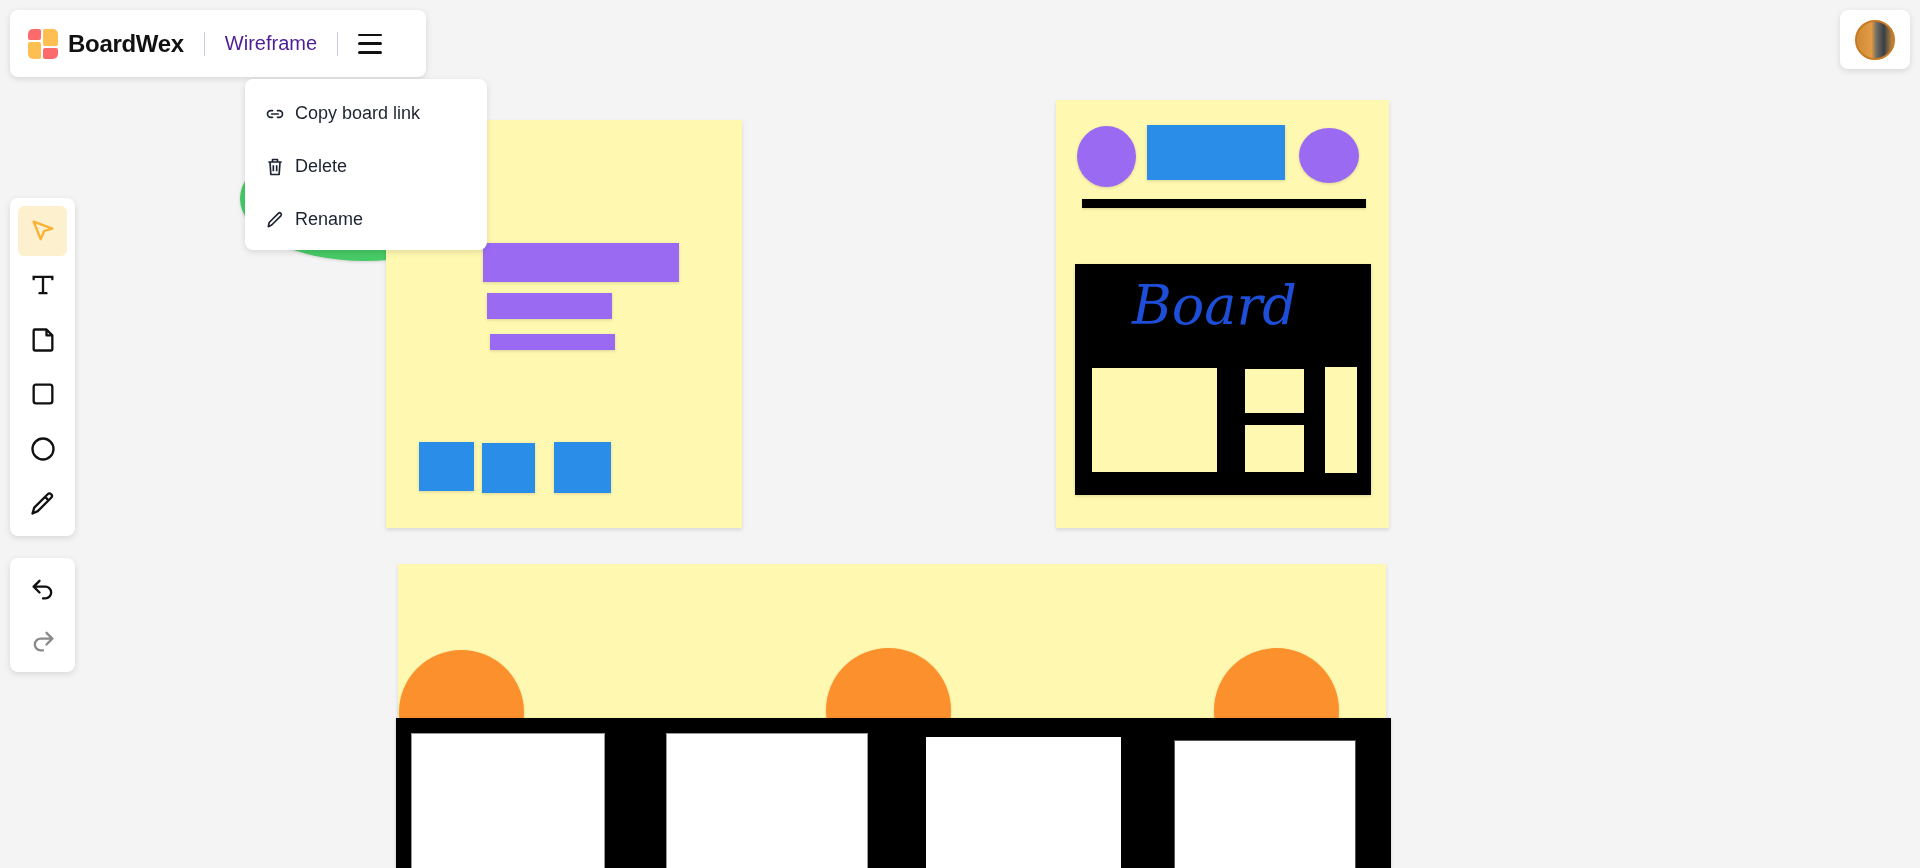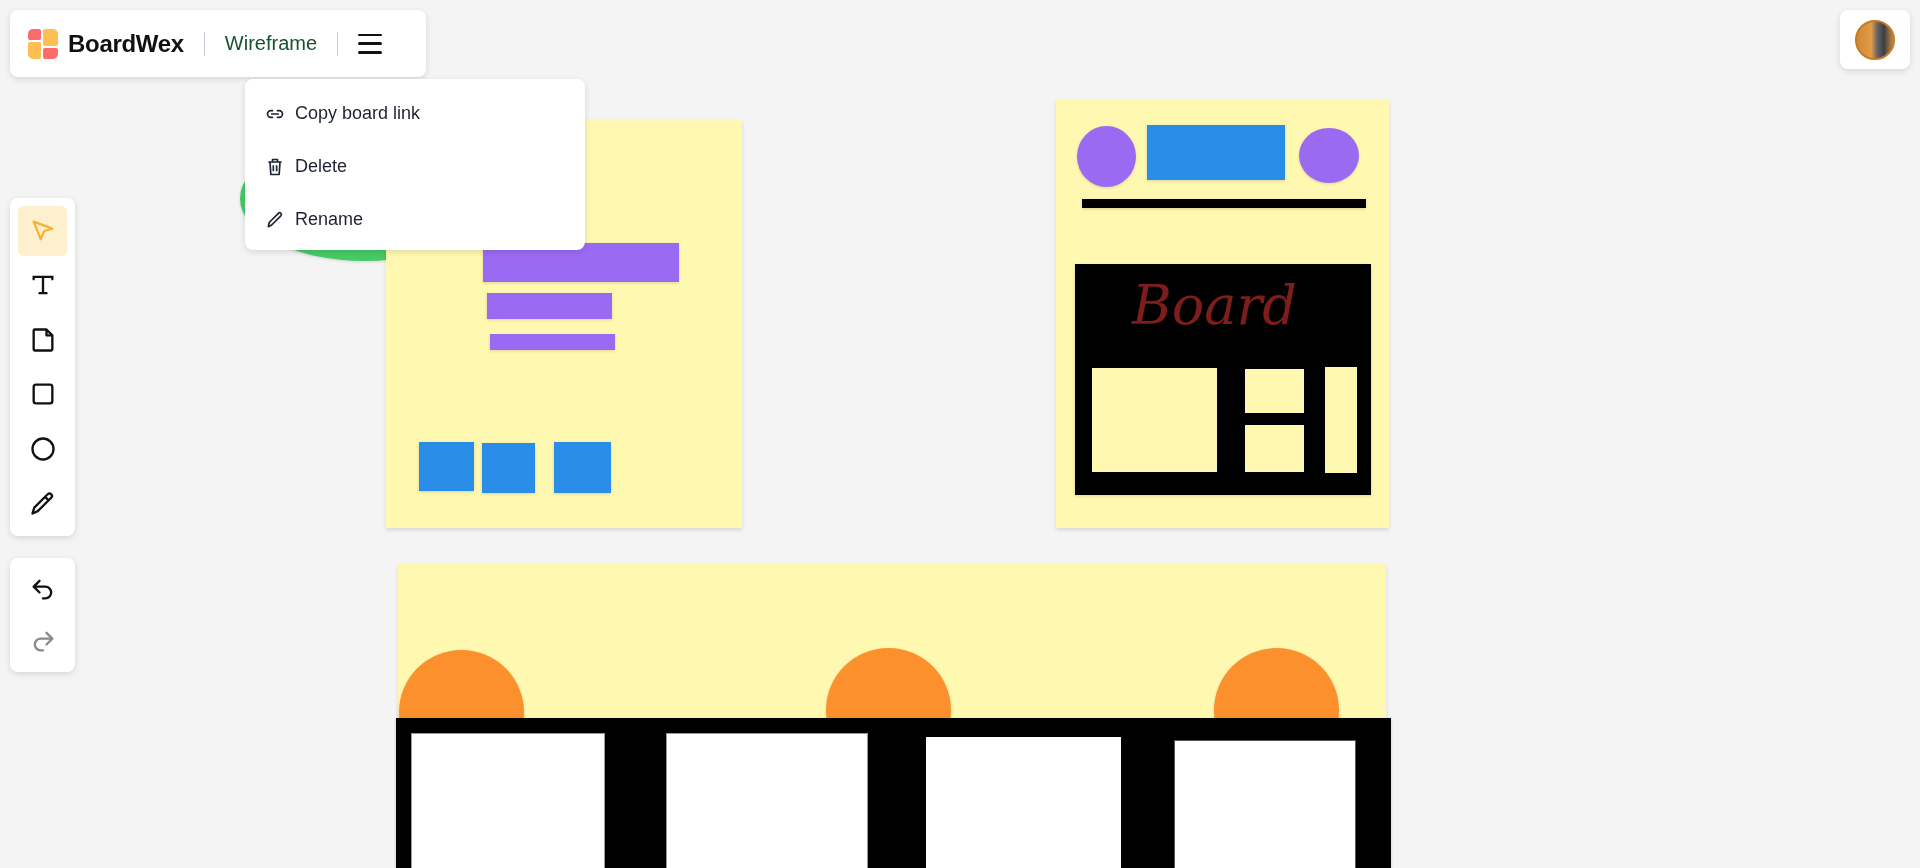--- a/index.html
+++ b/index.html
@@ -7,31 +7,31 @@
   body { background: #f4f4f4; font-family: "Liberation Sans", "DejaVu Sans", sans-serif; position: relative; }
   .abs { position: absolute; }
   .card { background: #fff; border-radius: 8px; box-shadow: 0 2px 6px rgba(0,0,0,0.12); }
 
   
   .header { left: 10px; top: 10px; width: 416px; height: 67px; display: flex; align-items: center; padding: 0 18px; }
   .logo { width: 30px; height: 30px; position: relative; margin-right: 10px; }
   .logo span { position: absolute; border-radius: 3px; }
   .brand { font-size: 24px; font-weight: bold; color: #111; letter-spacing: -0.3px; }
   .vsep { width: 1px; height: 24px; background: #ccd; margin: 0 20px; }
-  .board-name { font-size: 20px; color: #14532d; }
+  .board-name { font-size: 20px; color: #4c1d95; }
   .hamburger { width: 24px; height: 20px; display: flex; flex-direction: column; justify-content: space-between; cursor: pointer; }
   .hamburger i { display: block; height: 2.5px; background: #111; border-radius: 2px; }
 
   
   .avatar-card { left: 1840px; top: 10px; width: 70px; height: 59px; display: flex; align-items: center; justify-content: center; }
   .avatar { width: 40px; height: 40px; border-radius: 50%; border: 2px solid #c77a25;
     background: linear-gradient(90deg, #d08a35 0%, #e39b45 40%, #6b6a66 55%, #3a3e44 75%, #c88a3c 100%); }
 
   
-  .menu { left: 245px; top: 79px; width: 340px; height: 171px; padding-top: 8px; }
+  .menu { left: 245px; top: 79px; width: 242px; height: 171px; padding-top: 8px; }
   .menu-item { display: flex; align-items: center; height: 53px; padding-left: 20px; font-size: 18px; color: #1d2330; cursor: pointer; }
   .menu-item svg { width: 20px; height: 20px; margin-right: 10px; }
 
   
   .tools { left: 10px; top: 198px; width: 65px; height: 338px; padding: 8px 8px; display: flex; flex-direction: column; gap: 5px; }
   .tool { width: 49px; height: 50px; display: flex; align-items: center; justify-content: center; border-radius: 6px; cursor: pointer; }
   .tool.active { background: #fdf0cf; }
   .tool svg { width: 28px; height: 28px; }
   .history { left: 10px; top: 558px; width: 65px; height: 114px; padding: 6px 8px; display: flex; flex-direction: column; gap: 2px; }
   .history .tool { height: 50px; }
@@ -57,21 +57,21 @@
   <div class="abs shape" style="left:482px;top:443px;width:53px;height:50px;background:#2a8ee9;"></div>
   <div class="abs shape" style="left:554px;top:442px;width:57px;height:51px;background:#2a8ee9;"></div>
 
 
   <div class="abs note" style="left:1056px;top:100px;width:333px;height:428px;"></div>
   <div class="abs ellipse shape" style="left:1077px;top:126px;width:59px;height:61px;background:#9b6af3;"></div>
   <div class="abs shape" style="left:1147px;top:125px;width:138px;height:55px;background:#2a8ee9;"></div>
   <div class="abs ellipse shape" style="left:1299px;top:128px;width:60px;height:55px;background:#9b6af3;"></div>
   <div class="abs shape" style="left:1082px;top:199px;width:284px;height:9px;background:#000;"></div>
   <div class="abs shape" style="left:1075px;top:264px;width:296px;height:231px;background:#000;"></div>
-  <div class="abs hand" style="left:1132px;top:274px;font-size:54px;color:#7f1d1d;">Board</div>
+  <div class="abs hand" style="left:1132px;top:274px;font-size:54px;color:#1d4ed8;">Board</div>
   <div class="abs" style="left:1092px;top:368px;width:125px;height:104px;background:#fff8b0;"></div>
   <div class="abs" style="left:1245px;top:369px;width:59px;height:44px;background:#fff8b0;"></div>
   <div class="abs" style="left:1245px;top:425px;width:59px;height:47px;background:#fff8b0;"></div>
   <div class="abs" style="left:1325px;top:367px;width:32px;height:106px;background:#fff8b0;"></div>
 
   <div class="abs note" style="left:398px;top:564px;width:988px;height:320px;"></div>
   <div class="abs ellipse shape" style="left:399px;top:650px;width:125px;height:125px;background:#fb902c;"></div>
   <div class="abs ellipse shape" style="left:826px;top:648px;width:125px;height:125px;background:#fb902c;"></div>
   <div class="abs ellipse shape" style="left:1214px;top:648px;width:125px;height:125px;background:#fb902c;"></div>
   <div class="abs shape" style="left:396px;top:718px;width:995px;height:160px;background:#000;"></div>

